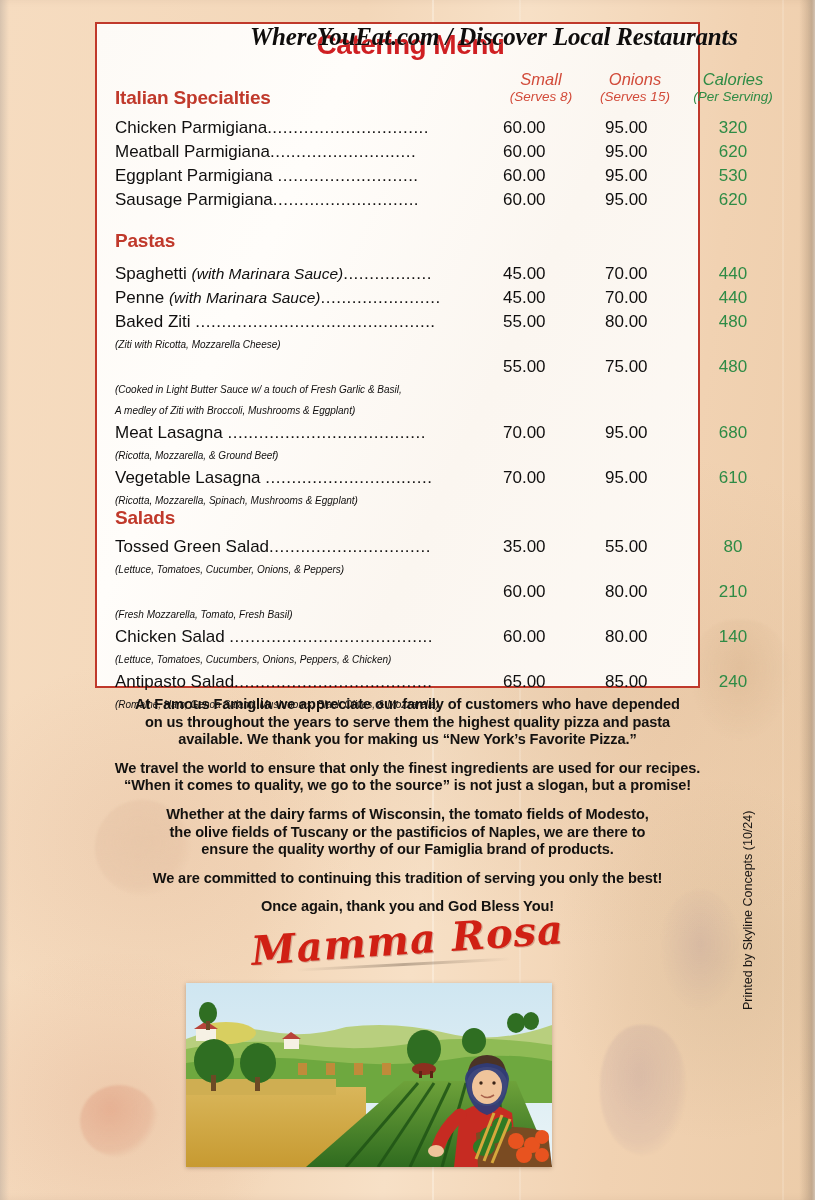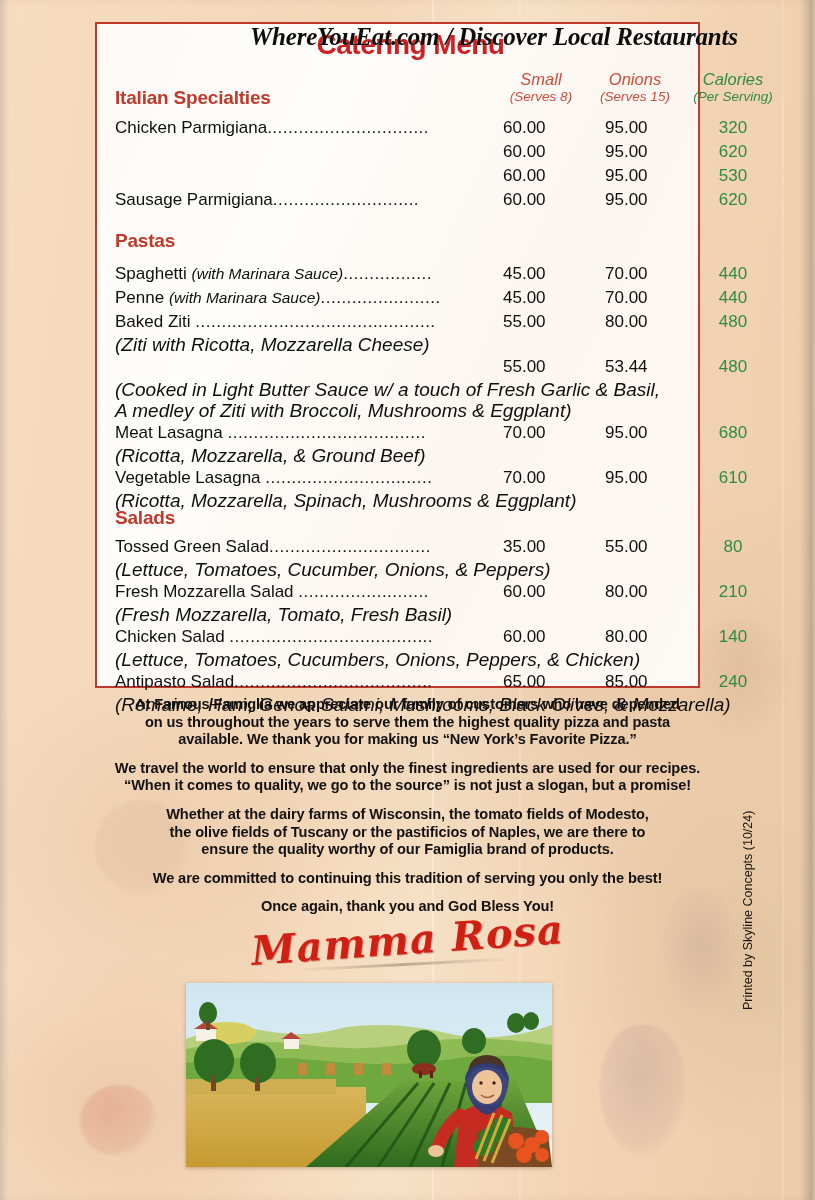--- a/index.html
+++ b/index.html
@@ -80,21 +80,21 @@
   .row{position:relative;height:24px;}
   .row .nm{
     position:absolute;left:18px;top:0;width:400px;height:24px;overflow:hidden;
     font-size:17px;color:#100f0f;white-space:nowrap;line-height:24px;
   }
   .row .nm .it{font-style:italic;font-size:15.5px;}
   .row .nm .dots{letter-spacing:.5px;}
   .row .p1{position:absolute;left:406px;width:86px;text-align:left;font-size:17px;color:#100f0f;line-height:24px;font-weight:400;}
   .row .p2{position:absolute;left:508px;width:86px;text-align:left;font-size:17px;color:#100f0f;line-height:24px;font-weight:500;}
   .row .cal{position:absolute;left:600px;width:72px;text-align:center;font-size:17px;color:#2e8b45;line-height:24px;}
-  .desc{position:relative;left:18px;font-size:19px;font-style:italic;color:#100f0f;line-height:21px;height:21px;white-space:nowrap;}
+  .desc{position:relative;left:18px;font-size:10px;font-style:italic;color:#100f0f;line-height:21px;height:21px;white-space:nowrap;}
 
   
   #copy{position:absolute;left:40px;top:696px;width:735px;z-index:20;text-align:center;}
   #copy p{margin:0 0 11px 0;font-size:14.6px;font-weight:bold;color:#141210;line-height:17.6px;letter-spacing:-.1px;}
   #copy p:last-child{margin-bottom:0;}
 
   
   #mamma-rosa{
     position:absolute;left:0;right:0;top:916px;text-align:center;z-index:25;
     font-family:"DejaVu Serif",serif;font-style:italic;font-weight:bold;
@@ -159,25 +159,27 @@
     <div class="sec-salads section-title">Salads</div>
 
     <div class="rows" id="rows-italian" style="top:92px">
         <div class="row">
           <div class="nm"><span>Chicken Parmigiana</span><span class="dots">...............................</span></div>
           <div class="p1">60.00</div>
           <div class="p2">95.00</div>
           <div class="cal">320</div>
         </div>
         <div class="row">
+          <div class="nm"><span>Meatball Parmigiana</span><span class="dots">............................</span></div>
           <div class="p1">60.00</div>
           <div class="p2">95.00</div>
           <div class="cal">620</div>
         </div>
         <div class="row">
+          <div class="nm"><span>Eggplant Parmigiana </span><span class="dots">...........................</span></div>
           <div class="p1">60.00</div>
           <div class="p2">95.00</div>
           <div class="cal">530</div>
         </div>
         <div class="row">
           <div class="nm"><span>Sausage Parmigiana</span><span class="dots">............................</span></div>
           <div class="p1">60.00</div>
           <div class="p2">95.00</div>
           <div class="cal">620</div>
         </div>
@@ -197,21 +199,21 @@
         </div>
         <div class="row">
           <div class="nm"><span>Baked Ziti </span><span class="dots">..............................................</span></div>
           <div class="p1">55.00</div>
           <div class="p2">80.00</div>
           <div class="cal">480</div>
         </div>
         <div class="desc">(Ziti with  Ricotta, Mozzarella Cheese)</div>
         <div class="row">
           <div class="p1">55.00</div>
-          <div class="p2">53.44</div>
+          <div class="p2">75.00</div>
           <div class="cal">480</div>
         </div>
         <div class="desc">(Cooked in Light Butter Sauce w/  a touch of Fresh Garlic &amp; Basil,</div>
         <div class="desc">A medley of Ziti with  Broccoli, Mushrooms &amp; Eggplant)</div>
         <div class="row">
           <div class="nm"><span>Meat Lasagna </span><span class="dots">......................................</span></div>
           <div class="p1">70.00</div>
           <div class="p2">95.00</div>
           <div class="cal">680</div>
         </div>
@@ -226,21 +228,20 @@
       </div>
     <div class="rows" id="rows-salads" style="top:511px">
         <div class="row">
           <div class="nm"><span>Tossed Green Salad</span><span class="dots">...............................</span></div>
           <div class="p1">35.00</div>
           <div class="p2">55.00</div>
           <div class="cal">80</div>
         </div>
         <div class="desc">(Lettuce, Tomatoes, Cucumber, Onions, &amp; Peppers)</div>
         <div class="row">
-          <div class="nm"><span>Fresh Mozzarella Salad </span><span class="dots">.........................</span></div>
           <div class="p1">60.00</div>
           <div class="p2">80.00</div>
           <div class="cal">210</div>
         </div>
         <div class="desc">(Fresh Mozzarella, Tomato, Fresh Basil)</div>
         <div class="row">
           <div class="nm"><span>Chicken Salad </span><span class="dots">.......................................</span></div>
           <div class="p1">60.00</div>
           <div class="p2">80.00</div>
           <div class="cal">140</div>

